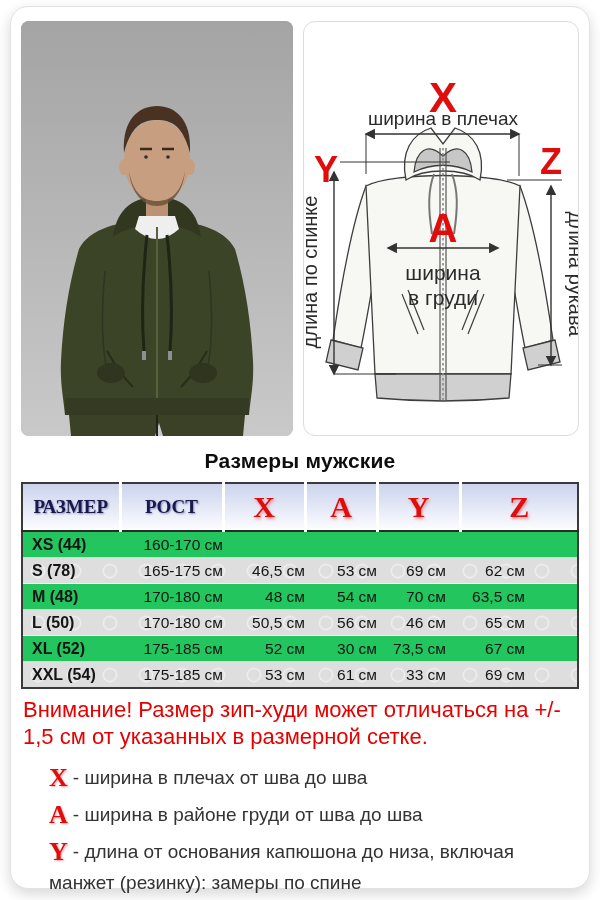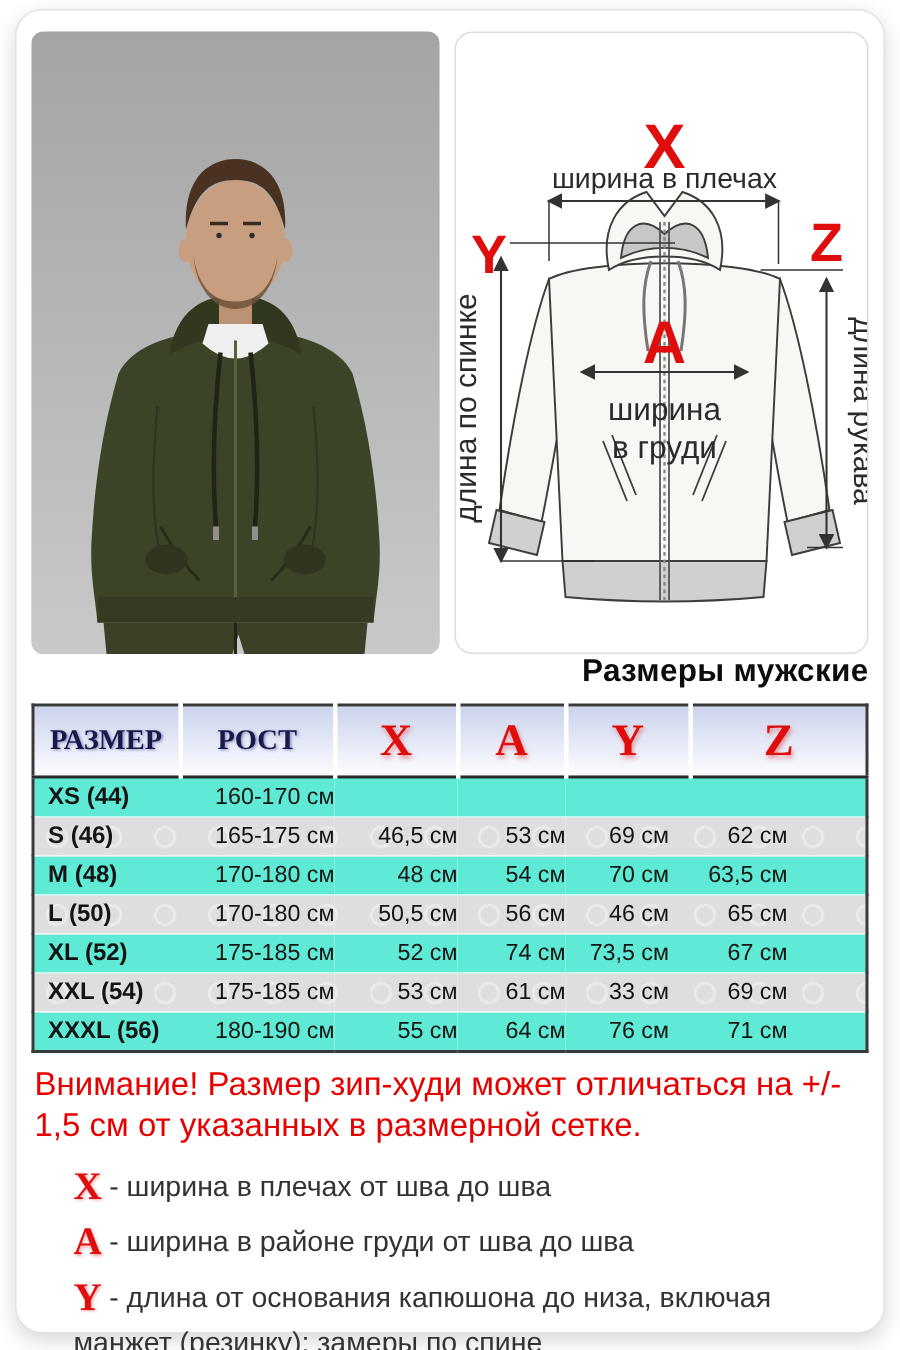--- a/index.html
+++ b/index.html
@@ -17,41 +17,41 @@
   .photo-panel{
     width:272px;height:415px;border-radius:8px;overflow:hidden;flex:none;
     background:#b0b0b0;
   }
   .diagram-panel{
     flex:1;height:413px;border:1px solid #dcdcdc;border-radius:12px;
     background:#fff;overflow:hidden;
   }
   svg text{font-family:"Liberation Sans",sans-serif;}
   .section-title{
-    text-align:right;font-weight:bold;font-size:21px;color:#0d0d0d;
-    margin:0 0 9px 0;letter-spacing:.2px;
+    text-align:center;font-weight:bold;font-size:21px;color:#0d0d0d;
+    margin:13px 0 9px 0;letter-spacing:.2px;
   }
   table.size-table{
     width:100%;border-collapse:collapse;border:2px solid #3a3a3a;table-layout:fixed;
   }
   .size-table thead th{
     background:linear-gradient(180deg,#ccd3ec 0%,#e6eaf7 55%,#fdfdff 100%);
     border-right:3px solid #ffffff;border-bottom:2px solid #2a2a2a;
     padding:6px 0 7px 0;vertical-align:middle;
   }
   .size-table thead th:last-child{border-right:none;}
   .th-text{
     font-family:"Liberation Serif",serif;font-weight:bold;font-size:19px;
     color:#1a1a4a;text-shadow:1px 1px 2px rgba(105,115,175,.75);margin-top:48px;
   }
   .th-letter{
     font-family:"Liberation Serif",serif;font-weight:bold;font-size:30px;
     color:#e00d0d;text-shadow:1px 2px 3px rgba(225,70,70,.55);line-height:1.1;
   }
-  .size-table tbody tr{background:#5eead4;}
+  .size-table tbody tr{background:#22c55e;}
   .size-table tbody tr:nth-child(even){
     background-color:#dedede;
     background-image:radial-gradient(circle 9px at 16px 13px,
       rgba(255,255,255,0) 5px, rgba(255,255,255,.5) 6.5px, rgba(255,255,255,0) 8px);
     background-size:36px 26px;
   }
   .size-table tbody td{
     height:25px;font-size:15.5px;color:#141414;text-align:right;
     border-top:1px solid rgba(255,255,255,.65);padding:0;
   }
@@ -206,21 +206,21 @@
     <tbody>
       <tr>
         <td class="cell-size">XS (44)</td>
         <td>160-170 см</td>
         <td></td>
         <td></td>
         <td class="cell-y"></td>
         <td class="cell-z"></td>
       </tr>
       <tr>
-        <td class="cell-size">S (46)</td>
+        <td class="cell-size">S (78)</td>
         <td>165-175 см</td>
         <td>46,5 см</td>
         <td>53 см</td>
         <td class="cell-y">69 см</td>
         <td class="cell-z">62 см</td>
       </tr>
       <tr>
         <td class="cell-size">M (48)</td>
         <td>170-180 см</td>
         <td>48 см</td>
@@ -233,40 +233,32 @@
         <td>170-180 см</td>
         <td>50,5 см</td>
         <td>56 см</td>
         <td class="cell-y">46 см</td>
         <td class="cell-z">65 см</td>
       </tr>
       <tr>
         <td class="cell-size">XL (52)</td>
         <td>175-185 см</td>
         <td>52 см</td>
-        <td>74 см</td>
+        <td>30 см</td>
         <td class="cell-y">73,5 см</td>
         <td class="cell-z">67 см</td>
       </tr>
       <tr>
         <td class="cell-size">XXL (54)</td>
         <td>175-185 см</td>
         <td>53 см</td>
         <td>61 см</td>
         <td class="cell-y">33 см</td>
         <td class="cell-z">69 см</td>
       </tr>
-      <tr>
-        <td class="cell-size">XXXL (56)</td>
-        <td>180-190 см</td>
-        <td>55 см</td>
-        <td>64 см</td>
-        <td class="cell-y">76 см</td>
-        <td class="cell-z">71 см</td>
-      </tr>
     </tbody>
   </table>
 
   <p class="warning">Внимание! Размер зип-худи может отличаться на +/- 1,5 см от указанных в размерной сетке.</p>
 
   <div class="legend">
     <p class="legend-item"><span class="legend-letter">X</span><span>- ширина в плечах от шва до шва</span></p>
     <p class="legend-item"><span class="legend-letter">A</span><span>- ширина в районе груди от шва до шва</span></p>
     <p class="legend-item"><span class="legend-letter">Y</span><span>- длина от основания капюшона до низа, включая манжет (резинку): замеры по спине</span></p>
 

